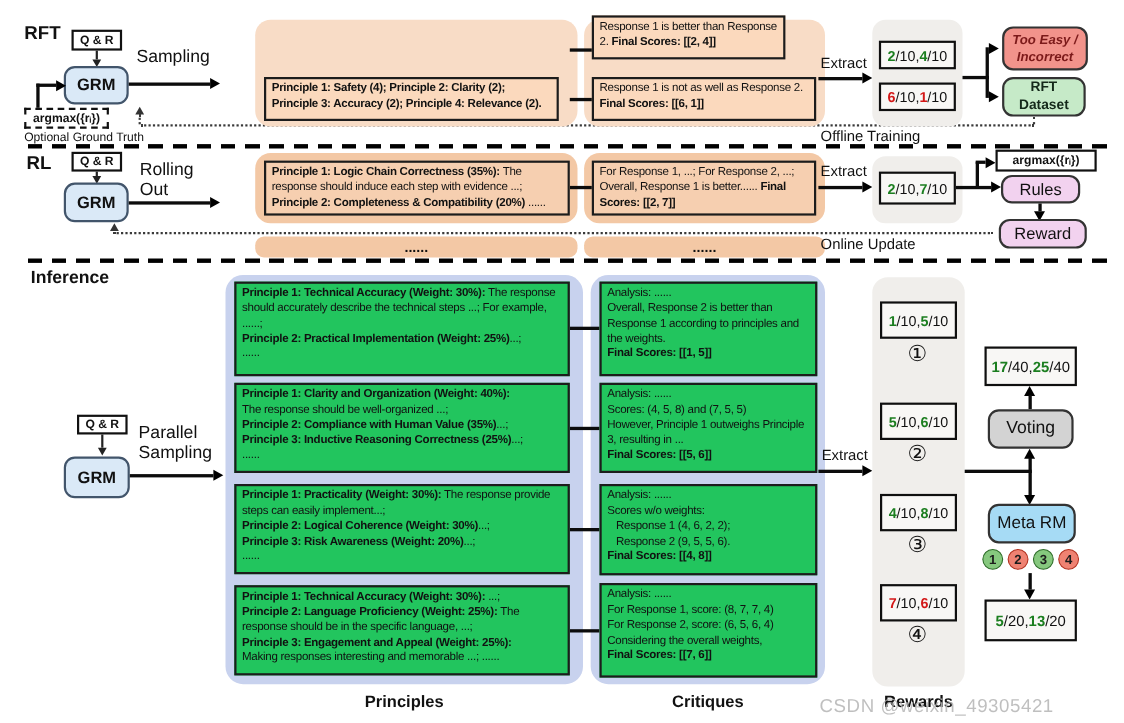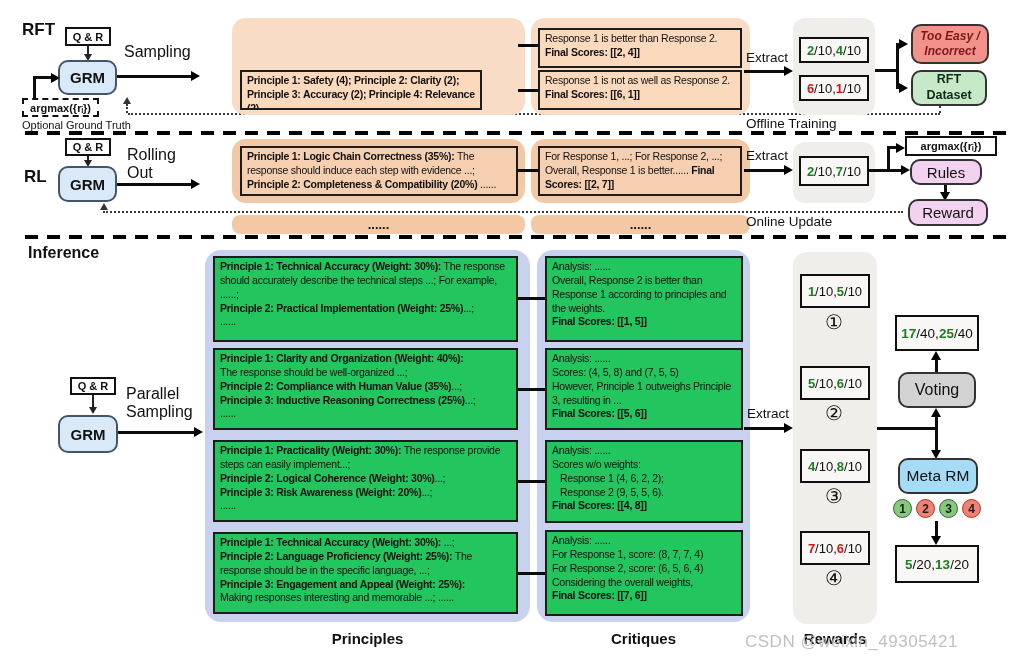--- a/index.html
+++ b/index.html
@@ -80,22 +80,22 @@
   <div class="abs" style="left:22px;top:119px;font-size:11px;">Optional Ground Truth</div>
   <div class="ah ah-u-s" style="left:123px;top:97px;"></div>
   <div class="dotv" style="left:126px;top:104px;height:9px;"></div>
   <div class="doth" style="left:128px;top:113px;width:812px;"></div>
   <div class="dotv" style="left:939px;top:106px;height:7px;"></div>
 
   <div class="peach-wrap" style="left:232px;top:18px;width:293px;height:97px;"></div>
   <div class="peach-wrap" style="left:531px;top:18px;width:219px;height:97px;"></div>
   <div class="hl" style="left:518px;top:44px;width:22px;"></div>
   <div class="hl" style="left:518px;top:89px;width:22px;"></div>
-  <div class="tbox peach-box ptext" style="left:240px;top:70px;width:242px;height:40px;"><span class="seg-b">Principle 1: Safety (4); Principle 2: Clarity (2); Principle 3: Accuracy (2); Principle 4: Relevance (2).</span></div>
-  <div class="tbox peach-box ptext" style="left:538px;top:28px;width:204px;height:40px;"><span class="seg-r">Response 1 is better than Response 2. </span><span class="seg-b">Final Scores: [[2, 4]]</span></div>
+  <div class="tbox peach-box ptext" style="left:240px;top:70px;width:268px;height:40px;"><span class="seg-b">Principle 1: Safety (4); Principle 2: Clarity (2); Principle 3: Accuracy (2); Principle 4: Relevance (2).</span></div>
+  <div class="tbox peach-box ptext" style="left:538px;top:14px;width:176px;height:40px;"><span class="seg-r">Response 1 is better than Response 2. </span><span class="seg-b">Final Scores: [[2, 4]]</span></div>
   <div class="tbox peach-box ptext" style="left:538px;top:70px;width:204px;height:40px;"><span class="seg-r">Response 1 is not as well as Response 2. </span><span class="seg-b">Final Scores: [[6, 1]]</span></div>
 
   <div class="note" style="left:746px;top:50px;">Extract</div>
   <div class="hl" style="left:744px;top:70px;width:40px;"></div>
   <div class="ah ah-r" style="left:784px;top:66px;"></div>
 
   <div class="gray-wrap" style="left:793px;top:18px;width:82px;height:97px;"></div>
   <div class="score-box" style="left:799px;top:37px;width:70px;height:26px;">
       <span class="seg-g">2</span>
       <span class="seg-r">/10, </span>
@@ -114,21 +114,21 @@
   <div class="ah ah-r" style="left:899px;top:39px;"></div>
   <div class="ah ah-r" style="left:899px;top:83px;"></div>
   <div class="pill" style="left:911px;top:24px;width:78px;height:40px;background:#f2938b;font-weight:bold;font-style:italic;font-size:12px;color:#7c1a1a;line-height:1.25;">Too Easy /
 Incorrect</div>
   <div class="pill" style="left:911px;top:70px;width:76px;height:36px;background:#c6eac8;font-weight:600;font-size:12.5px;color:#14281a;line-height:1.25;">RFT
 Dataset</div>
 
   <div class="note" style="left:746px;top:116px;">Offline Training</div>
   <div class="dash-h" style="left:25px;top:131px;width:985px;"></div>
 
-  <div class="section-label" style="left:24px;top:139px;margin-top:28px;">RL</div>
+  <div class="section-label" style="left:24px;top:139px;">RL</div>
   <div class="wbox qr" style="left:65px;top:138px;width:46px;height:18px;">Q &amp; R</div>
   <div class="vl-thin" style="left:87px;top:156px;height:5px;"></div>
   <div class="ah ah-d-s" style="left:84px;top:160px;"></div>
   <div class="grm-box" style="left:58px;top:166px;width:59px;height:36px;">GRM</div>
   <div class="flow-label" style="left:127px;top:146px;">Rolling
 Out</div>
   <div class="hl" style="left:117px;top:183px;width:74px;"></div>
   <div class="ah ah-r" style="left:191px;top:179px;"></div>
 
   <div class="rl-wrap" style="left:232px;top:139px;width:293px;height:64px;"></div>

